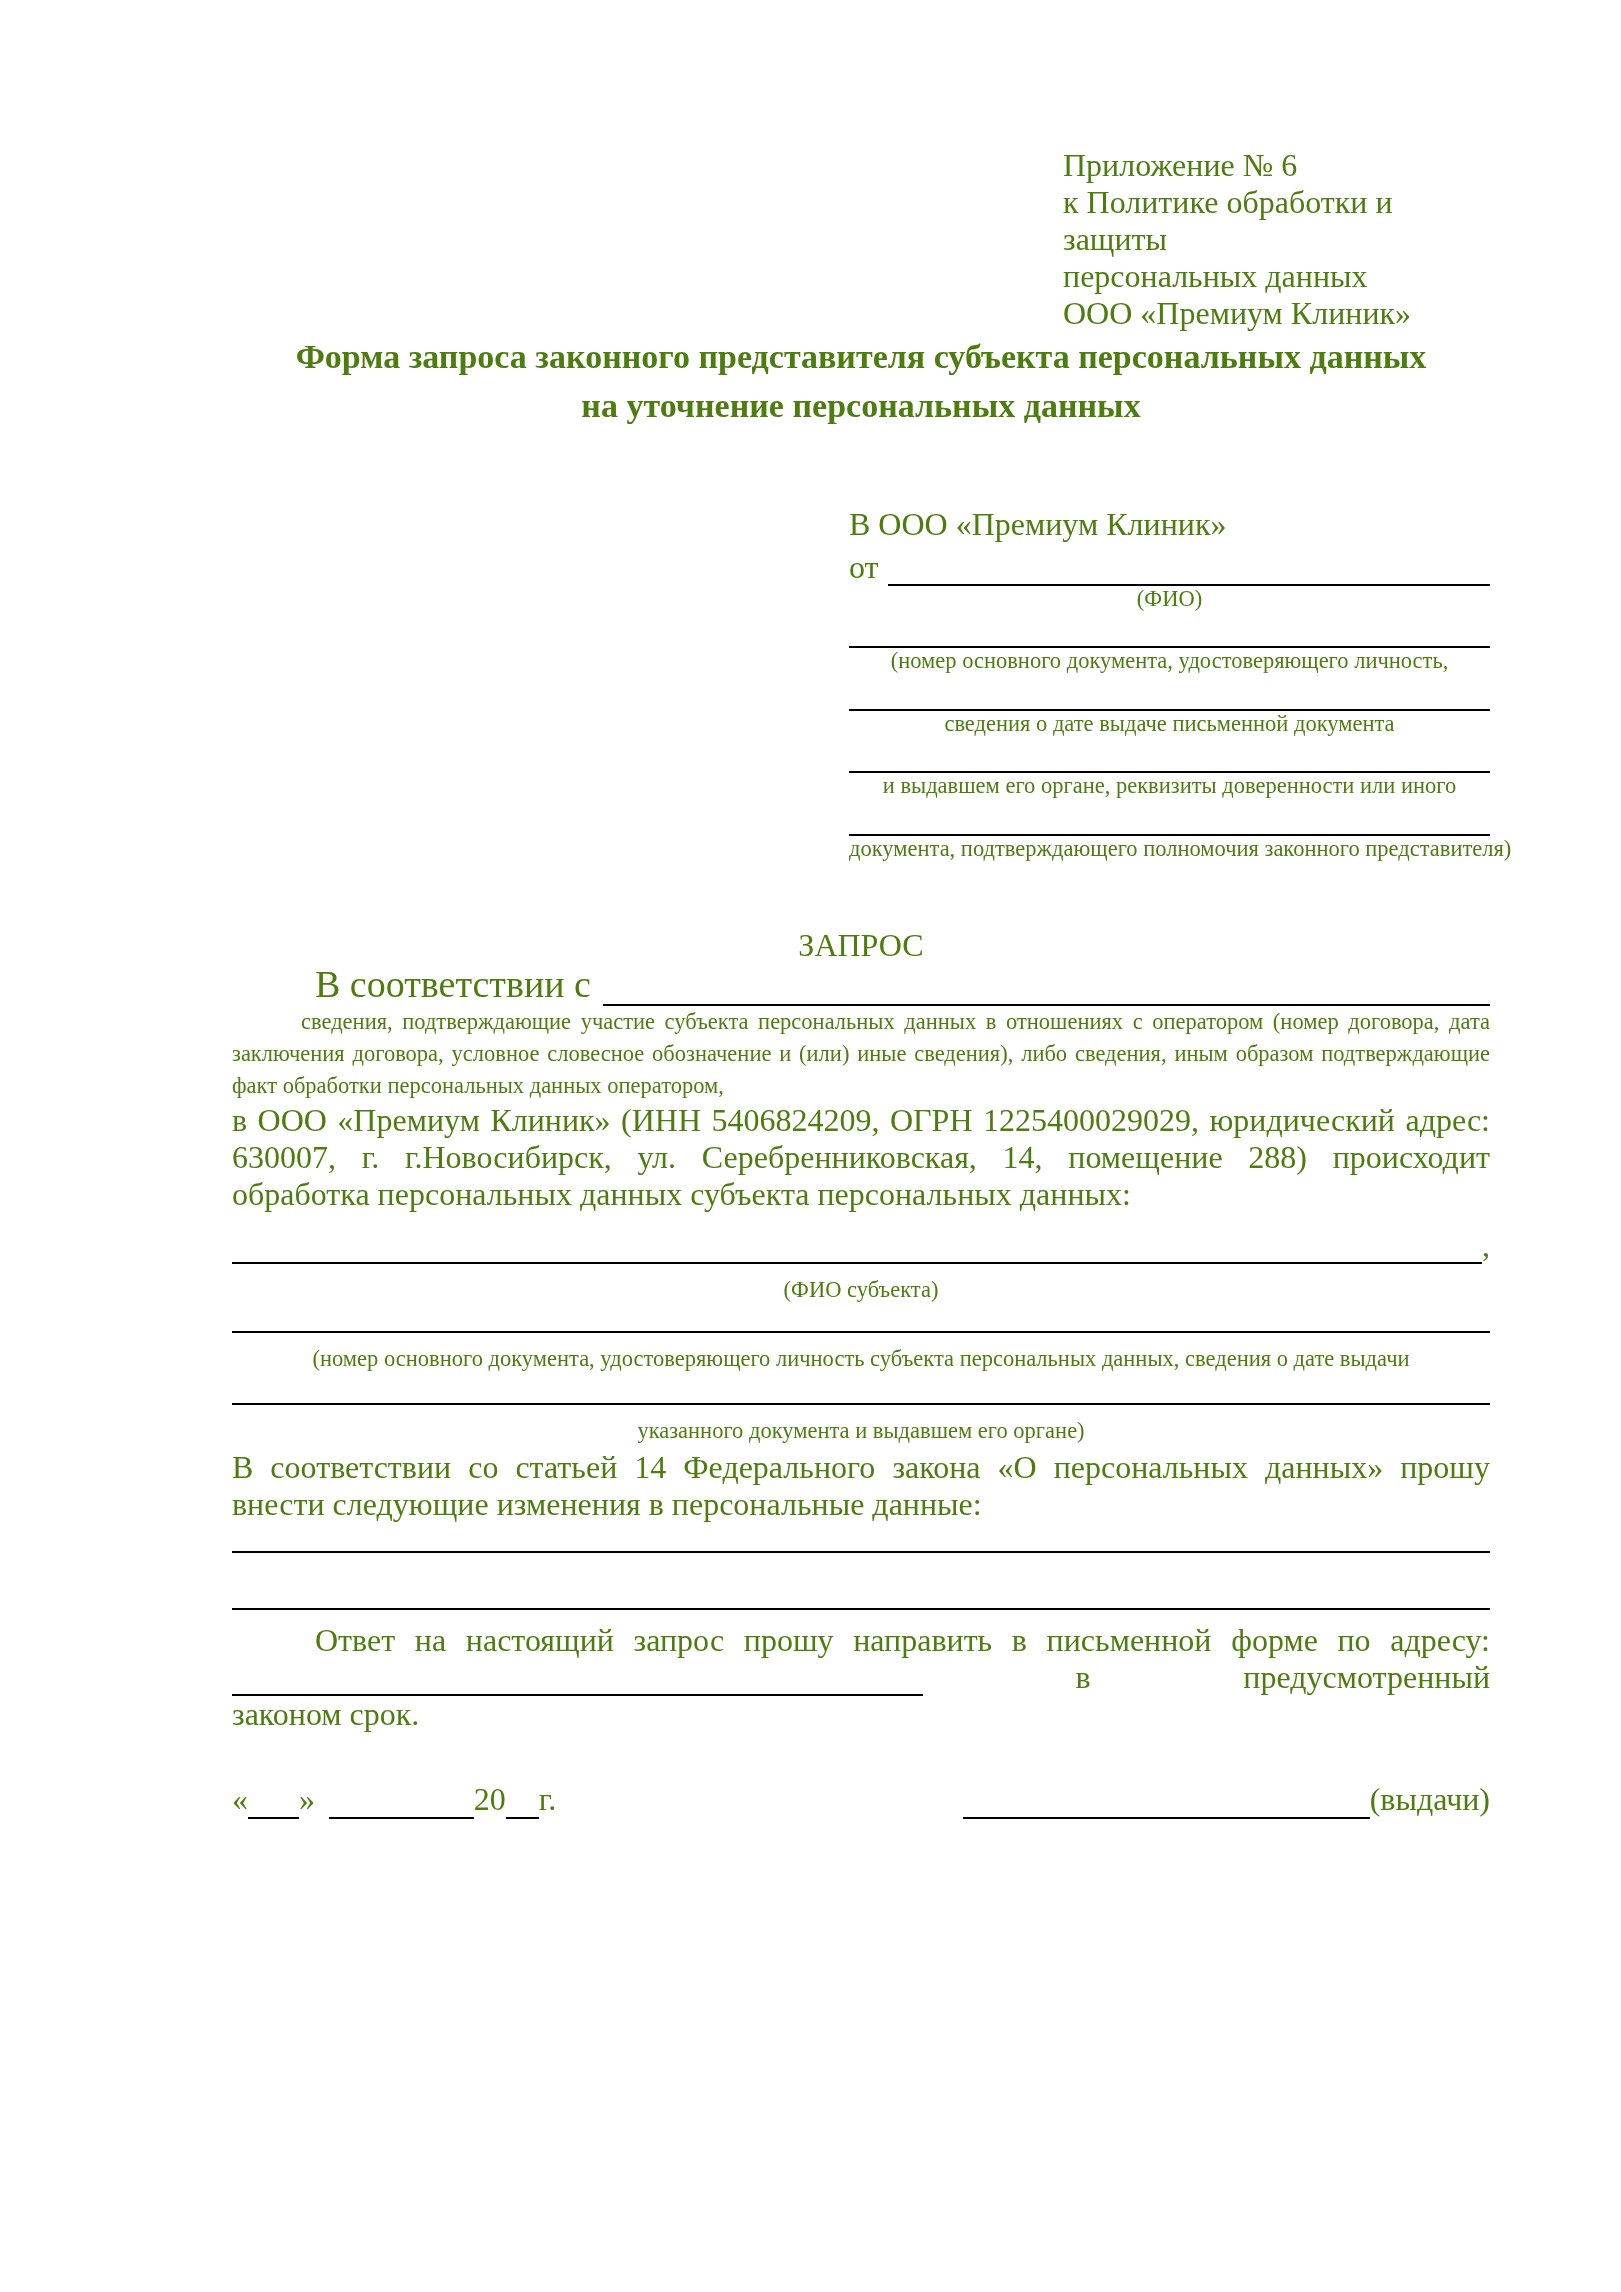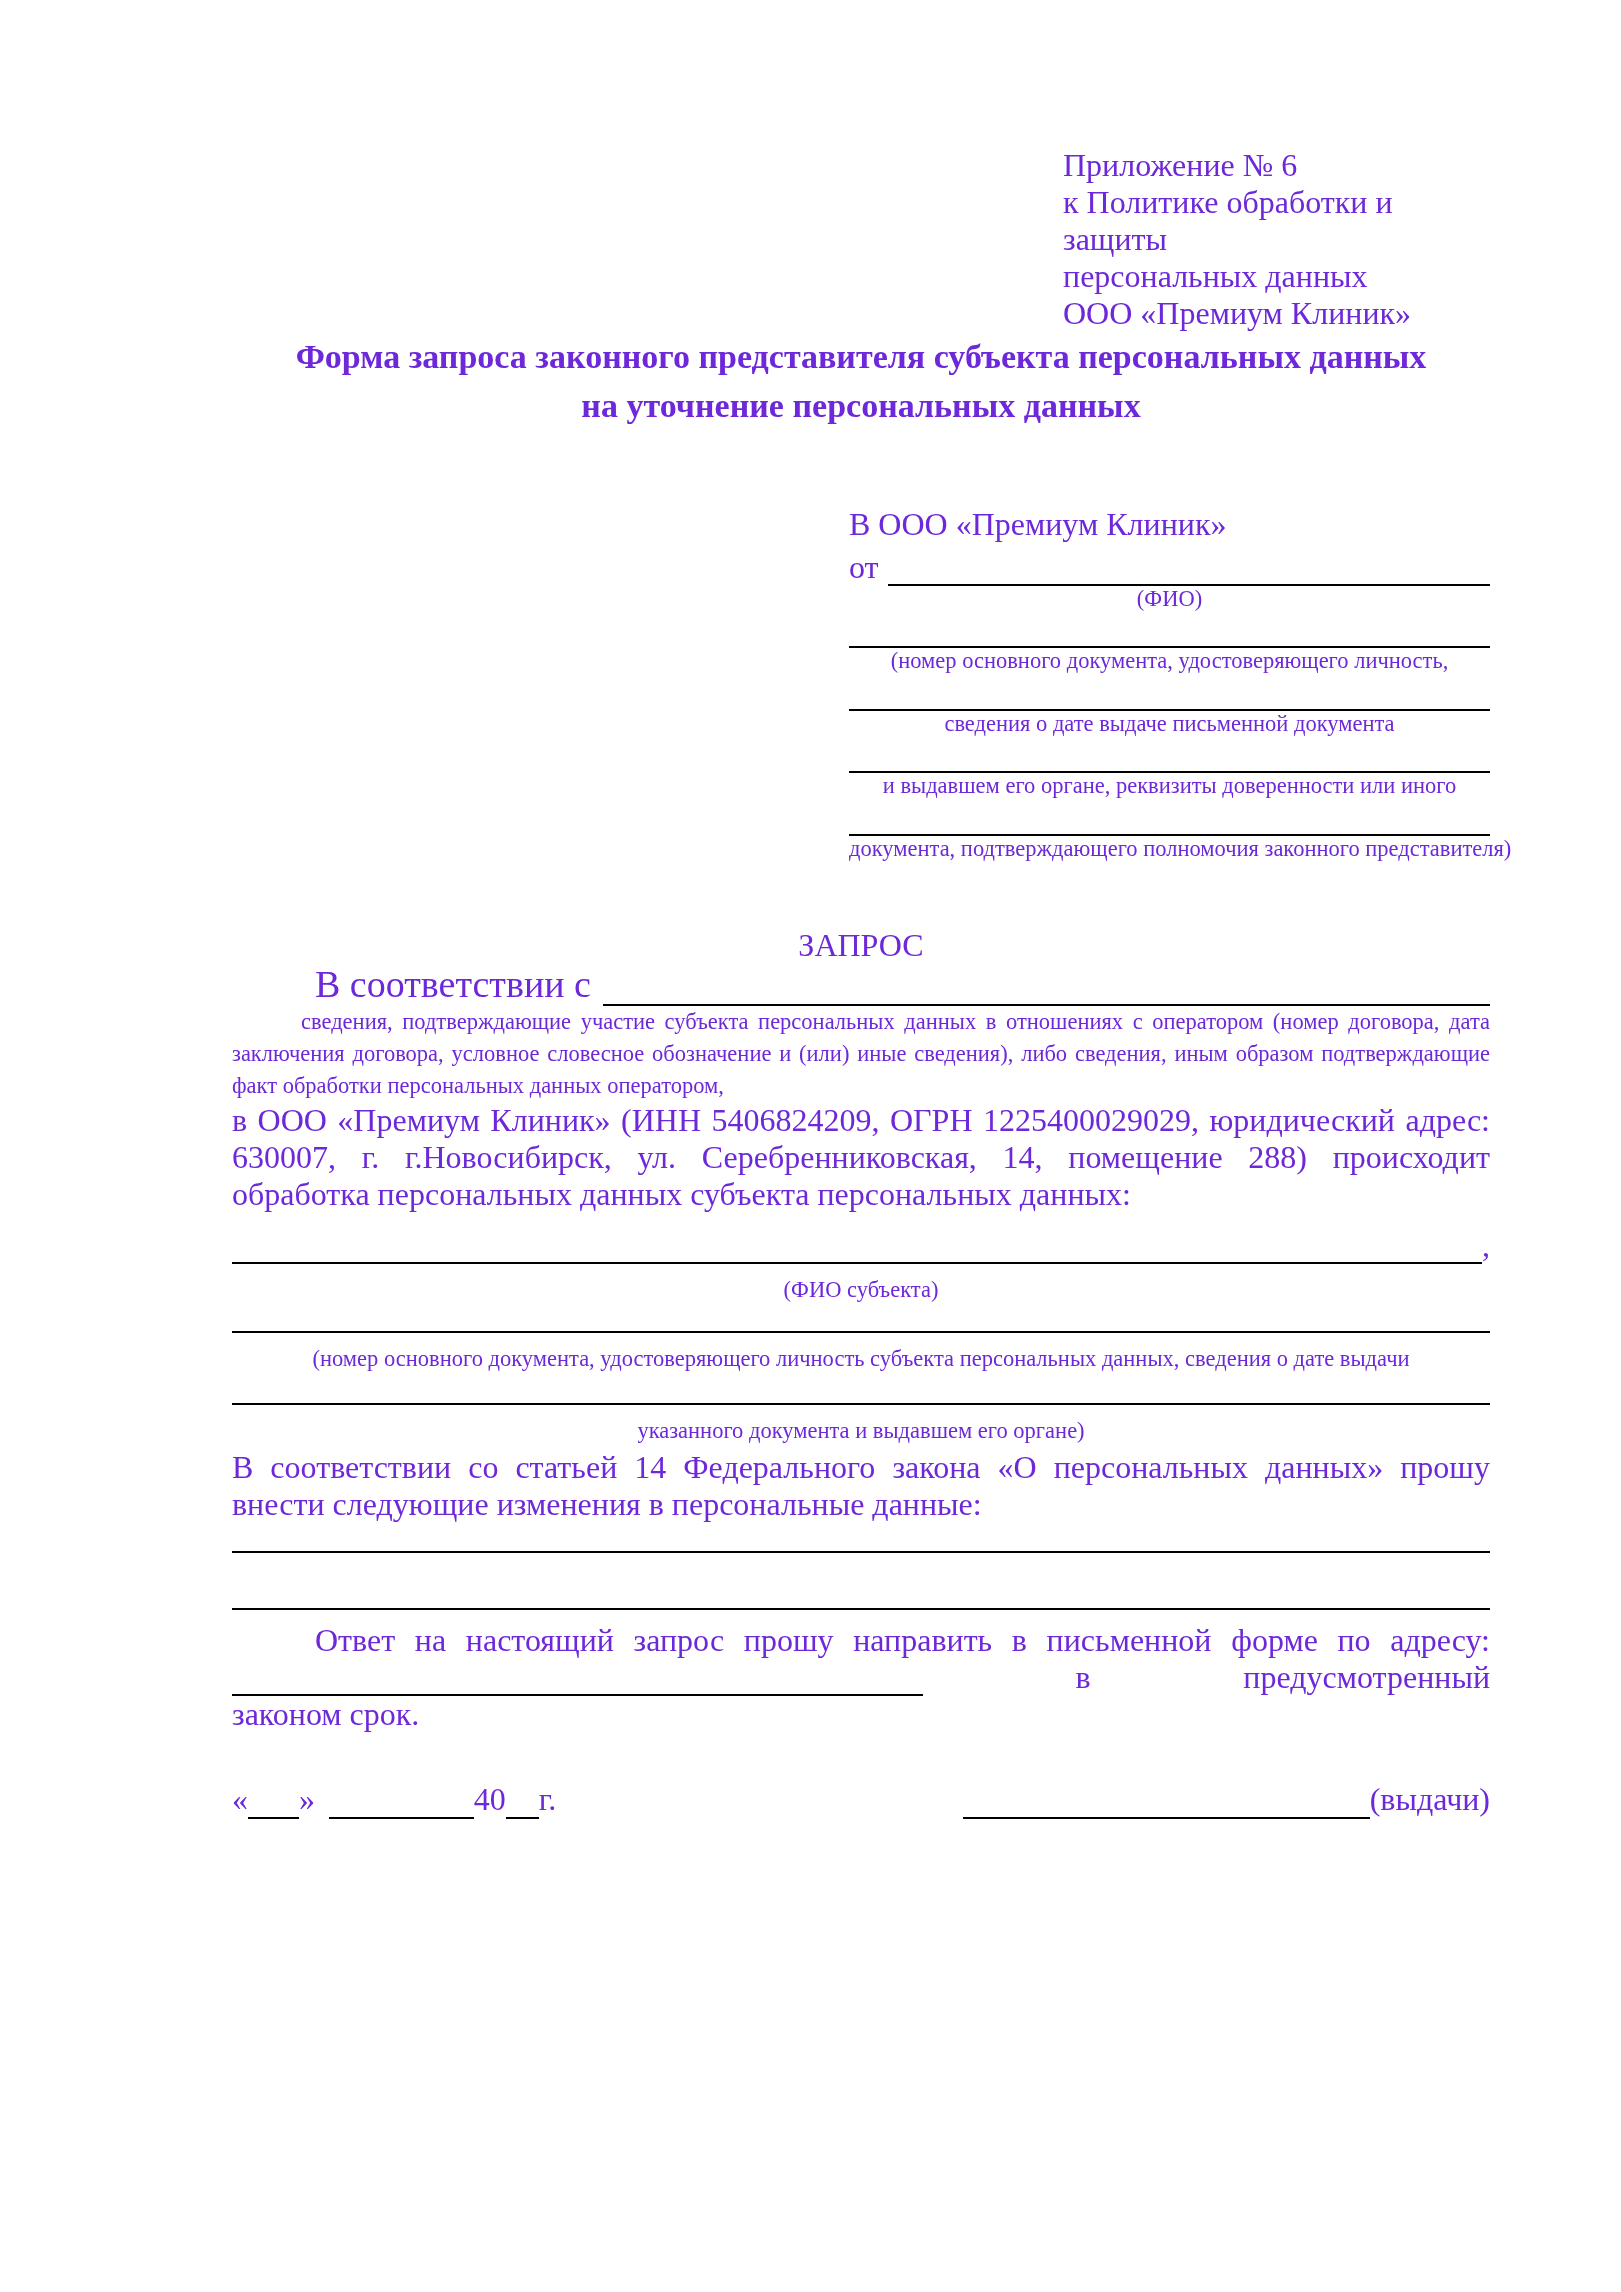--- a/index.html
+++ b/index.html
@@ -2,21 +2,21 @@
 <html lang="ru"><head>
 <meta charset="utf-8">
 <style>
   * { margin: 0; padding: 0; box-sizing: border-box; }
   html, body { background: #ffffff; }
   .page {
     position: relative;
     width: 1621px;
     height: 2293px;
     background: #ffffff;
-    color: #6d28d9;
+    color: #4d7c0f;
     font-family: "Liberation Serif", "DejaVu Serif", serif;
     overflow: hidden;
   }
   .content {
     padding: 147px 131px 0 232px; 
   }
 
   
   .appendix { margin-left: 831px; font-size: 32px; line-height: 37px; }
 
@@ -182,21 +182,21 @@
       <span class="w">предусмотренный</span>
     </div>
     <div class="answer-line3">законом срок.</div>
 
     <div class="footer-row">
       <div class="date-group">
         <span>«</span>
         <span class="iline short"></span>
         <span>»</span>
         <span class="iline mid"></span>
-        <span>40</span>
+        <span>20</span>
         <span class="iline tiny"></span>
         <span>г.</span>
       </div>
       <div class="sign-group">
         <span class="iline sig"></span>
         <span>(выдачи)</span>
       </div>
     </div>
 
   </div>

